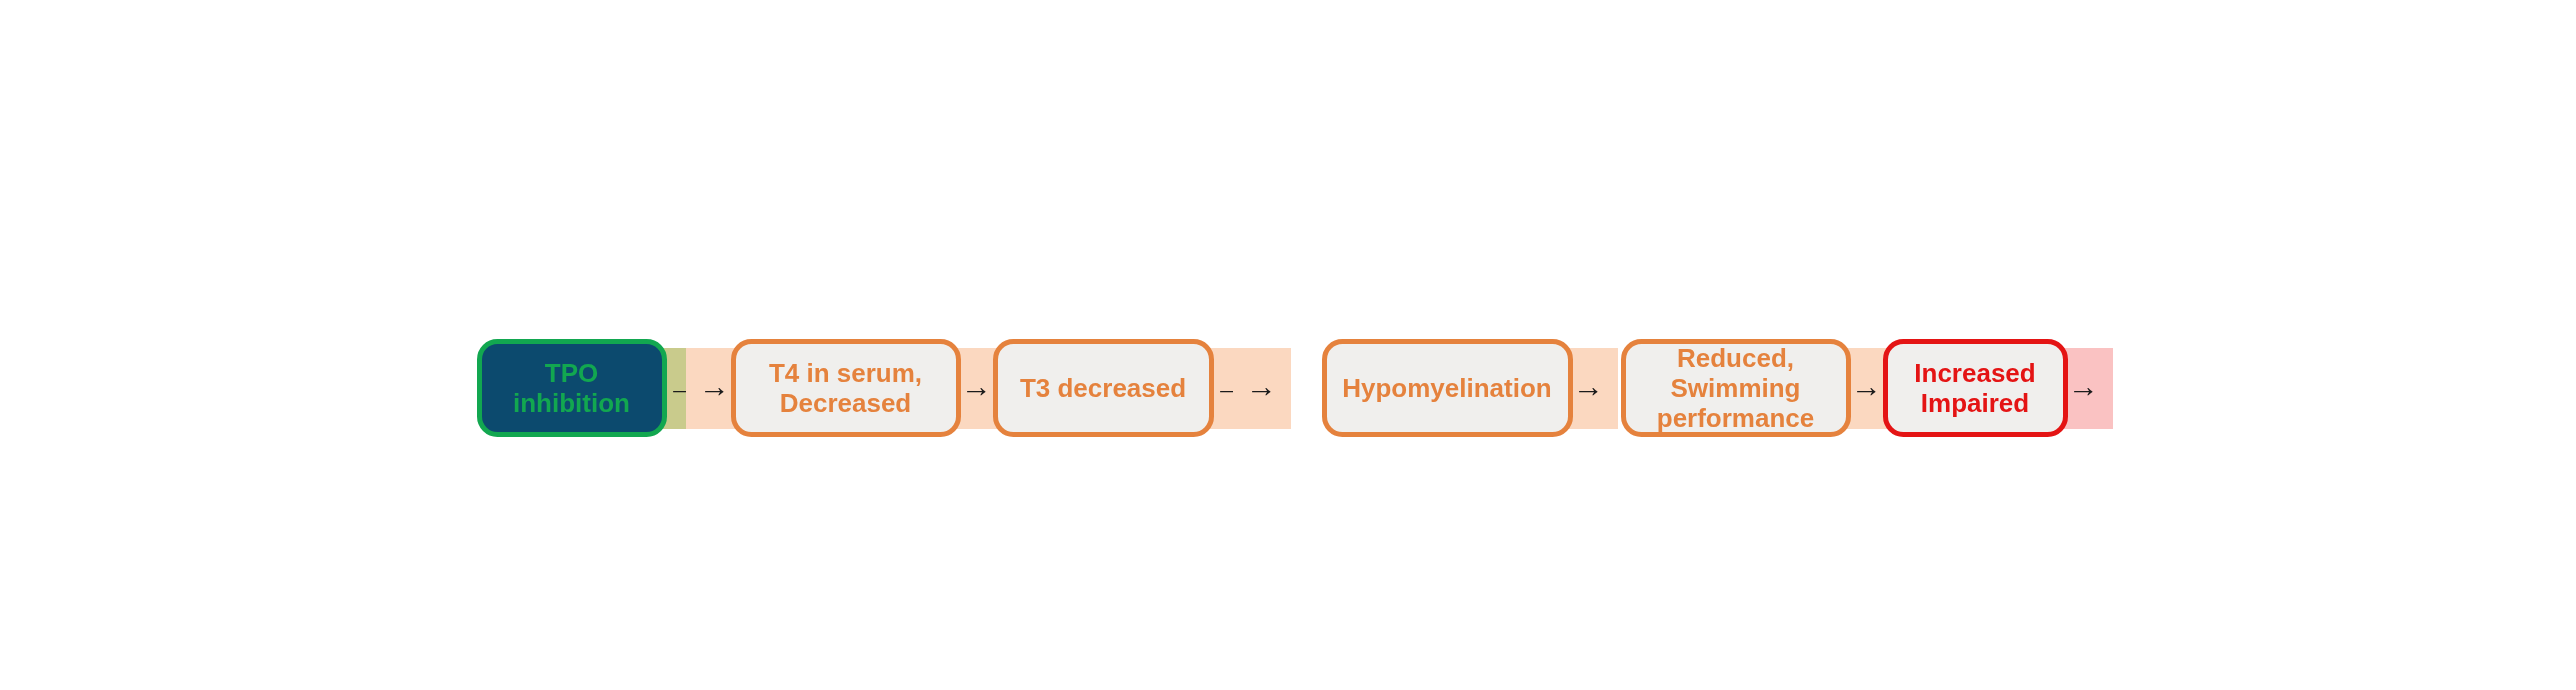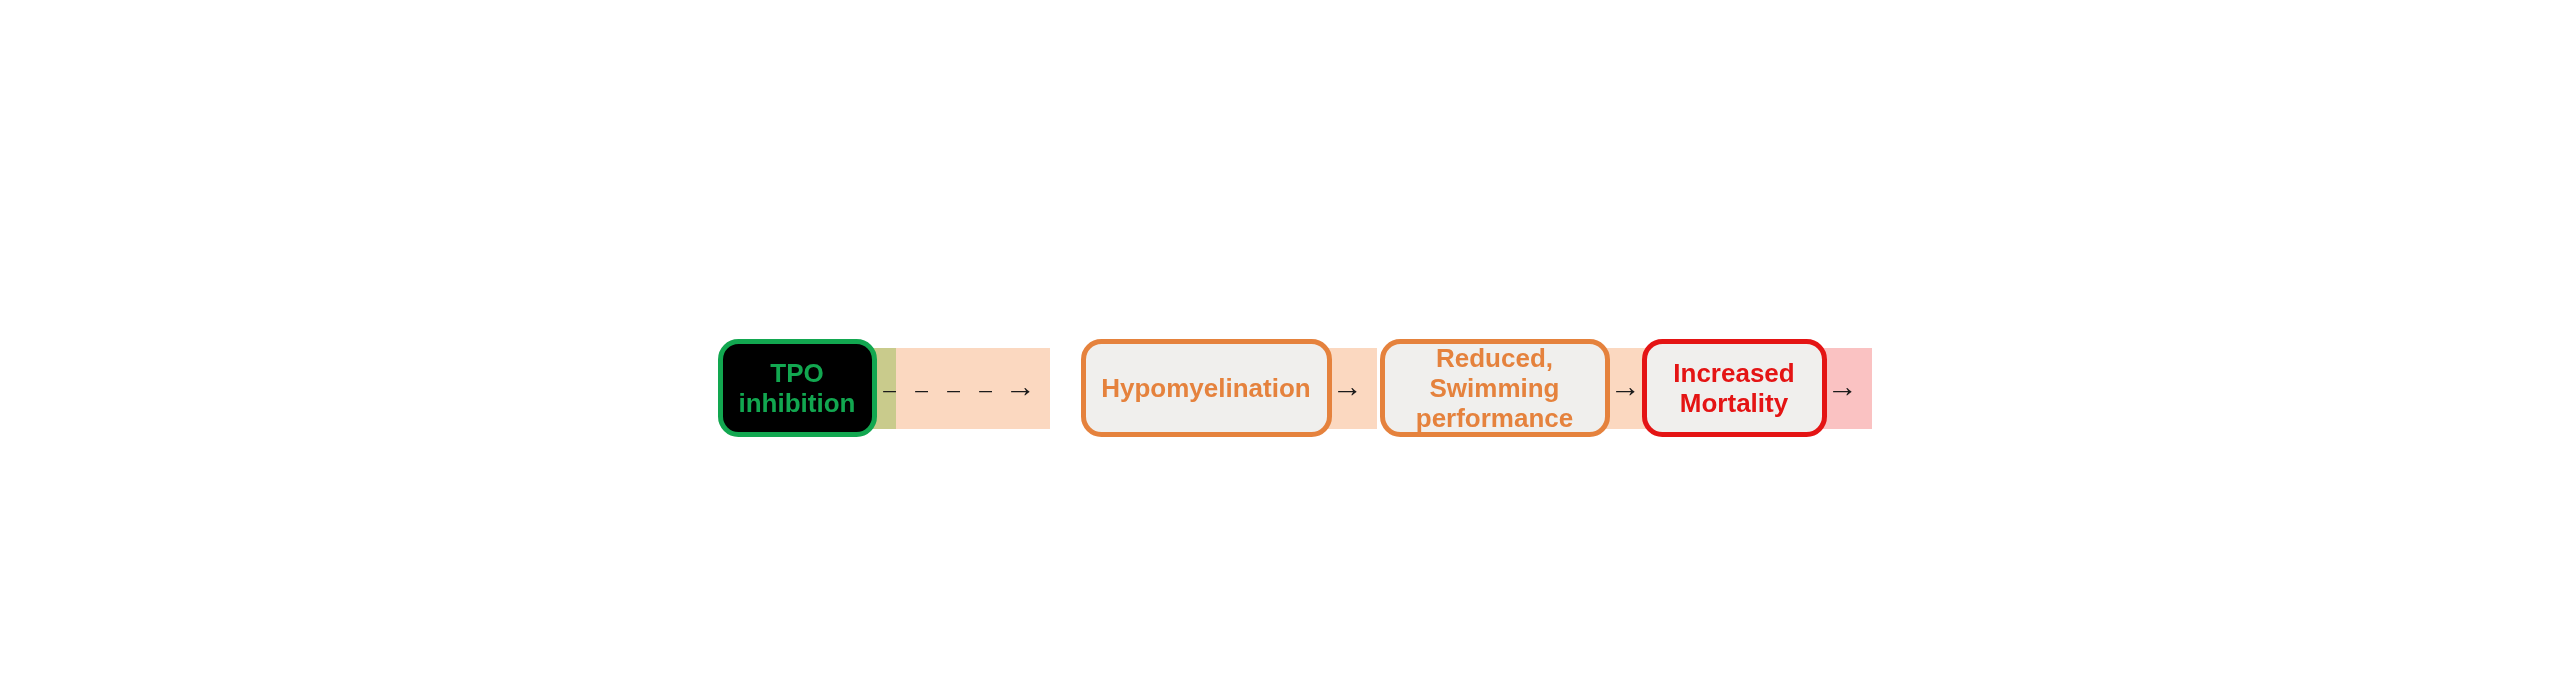--- a/index.html
+++ b/index.html
@@ -63,32 +63,39 @@
     font-weight: bold;
     line-height: 1;
     transform: translateY(-1.9px);
   }
 </style>
 </head>
 <body>
 
 <div class="canvas">
   <div class="flow">
-      <div class="node" style="width: 159px; border-color: rgb(18, 167, 80); color: rgb(18, 167, 80); background: #000000;">
+      <div class="node" style="width: 190px; border-color: rgb(18, 167, 80); color: rgb(18, 167, 80); background: #0c4a6e;">
         <div class="label-line">TPO</div>
         <div class="label-line">inhibition</div>
       </div>
       <div class="connector" style="background: rgb(201, 203, 140);">
         <span class="arrow" style="color: rgb(27, 27, 27);">→</span>
       </div>
       <div class="connector" style="background: rgb(251, 216, 192);">
         <span class="arrow" style="color: rgb(27, 27, 27);">→</span>
       </div>
+      <div class="node" style="width: 230px; border-color: rgb(229, 130, 61); color: rgb(229, 130, 61); background: rgb(240, 239, 237);">
+        <div class="label-line">T4 in serum,</div>
+        <div class="label-line">Decreased</div>
+      </div>
       <div class="connector" style="background: rgb(251, 216, 192);">
         <span class="arrow" style="color: rgb(27, 27, 27);">→</span>
+      </div>
+      <div class="node" style="width: 221px; border-color: rgb(229, 130, 61); color: rgb(229, 130, 61); background: rgb(240, 239, 237);">
+        <div class="label-line">T3 decreased</div>
       </div>
       <div class="connector" style="background: rgb(251, 216, 192);">
         <span class="arrow" style="color: rgb(27, 27, 27);">→</span>
       </div>
       <div class="connector" style="background: rgb(251, 216, 192);">
         <span class="arrow" style="color: rgb(27, 27, 27);">→</span>
       </div>
       <div class="node" style="width: 251px; border-color: rgb(229, 130, 61); color: rgb(229, 130, 61); background: rgb(240, 239, 237); margin-left: 44px;">
         <div class="label-line">Hypomyelination</div>
       </div>
@@ -98,20 +105,20 @@
       <div class="node" style="width: 230px; border-color: rgb(229, 130, 61); color: rgb(229, 130, 61); background: rgb(240, 239, 237); margin-left: 16px;">
         <div class="label-line">Reduced,</div>
         <div class="label-line">Swimming</div>
         <div class="label-line">performance</div>
       </div>
       <div class="connector" style="background: rgb(251, 216, 192);">
         <span class="arrow" style="color: rgb(27, 27, 27);">→</span>
       </div>
       <div class="node" style="width: 185px; border-color: rgb(228, 20, 20); color: rgb(228, 20, 20); background: rgb(240, 239, 237);">
         <div class="label-line">Increased</div>
-        <div class="label-line">Mortality</div>
+        <div class="label-line">Impaired</div>
       </div>
       <div class="connector" style="background: rgb(250, 194, 194);">
         <span class="arrow" style="color: rgb(27, 27, 27);">→</span>
       </div>
     </div>
 </div>
 
 
 </body></html>

